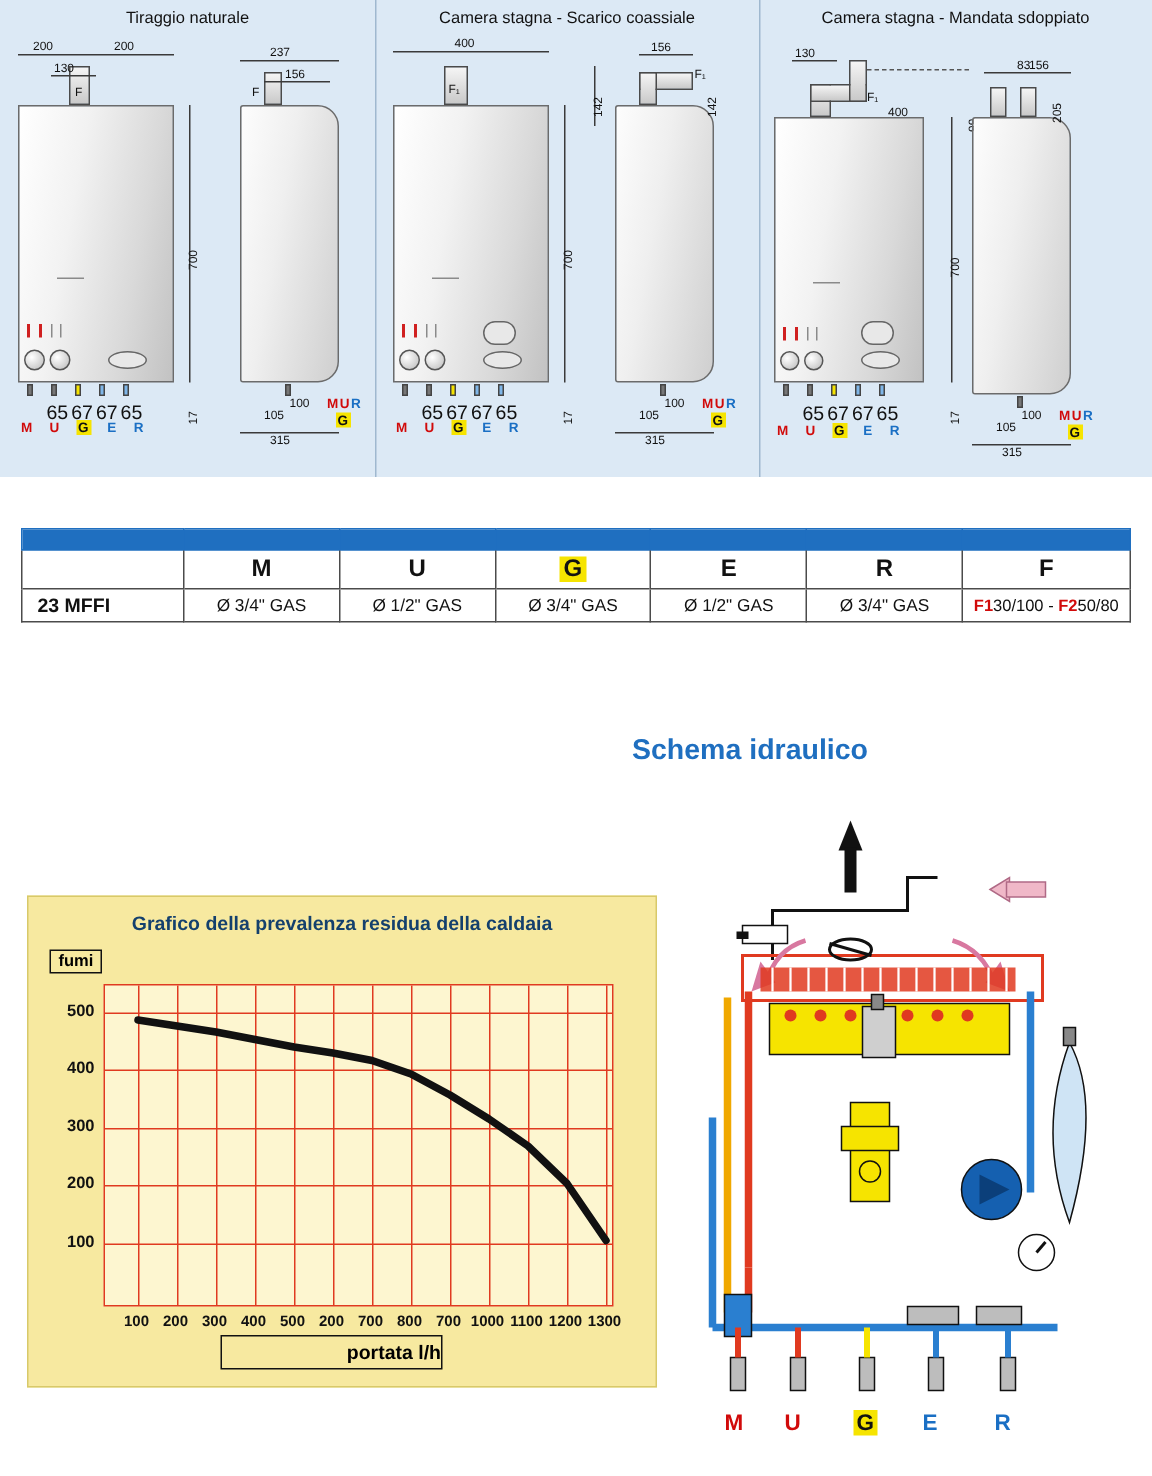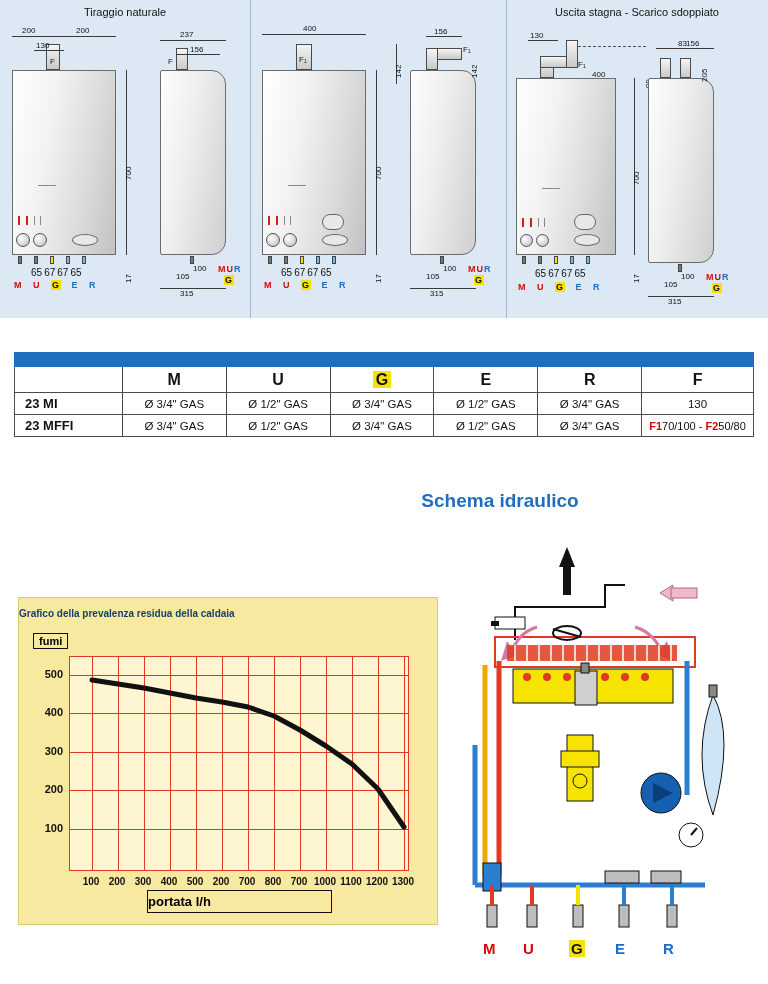--- a/index.html
+++ b/index.html
@@ -63,47 +63,48 @@
   .tbl .letterrow td { font-size:16px; font-weight:bold; padding-top:4px; border-bottom:none; }
   .tbl .descrow td { font-size:11px; border-top:none; padding-bottom:5px; }
   .tbl .rowlabel { font-weight:bold; text-align:left; padding-left:10px; font-size:13px; }
   .c-m{color:#d10a0a;} .c-u{color:#d10a0a;} .c-e{color:#1a6fc4;} .c-r{color:#1a6fc4;}
   .c-f{color:#1a6fc4;}
   .ghl { background:#f6e400; padding:0 3px; }
   .fbold { color:#d10a0a; font-weight:bold; }
 
   
   .chart-box { position:absolute; left:18px; top:597px; width:420px; height:328px; background:#f7e9a0; border:1px solid #d8c96a; }
-  .chart-title { position:absolute; width:100%; top:10px; font-size:10px; font-weight:bold; color:#14406d; }
+  .chart-title { position:absolute; width:100%; text-align:center; top:10px; font-size:13px; font-weight:bold; color:#14406d; }
   .chart-plot { position:absolute; left:50px; top:58px; width:340px; height:215px; background:#fdf6d0; border:1px solid #e03a20; }
   .gl-h { position:absolute; left:0; width:100%; height:1px; background:#e03a20; }
   .gl-v { position:absolute; top:0; height:100%; width:1px; background:#e03a20; }
   .ytick { position:absolute; font-size:11px; font-weight:bold; color:#111; text-align:right; width:34px; }
   .xtick { position:absolute; font-size:10px; font-weight:bold; color:#111; text-align:center; width:26px; }
   .mbar-box { position:absolute; left:14px; top:35px; border:1px solid #111; background:#f7e9a0; font-size:11px; font-weight:bold; padding:1px 5px; }
-  .xlabel-box { position:absolute; left:128px; top:292px; width:185px; border:1px solid #111; background:#f7e9a0; text-align:left; font-size:13px; font-weight:bold; padding:3px 0; }
+  .xlabel-box { position:absolute; left:128px; top:292px; width:148px; border:1px solid #111; background:#f7e9a0; text-align:right; font-size:13px; font-weight:bold; padding:3px 0; }
 
   
   .scheme { position:absolute; left:455px; top:545px; width:300px; height:420px; }
   .sch-letters { position:absolute; bottom:8px; font-size:15px; font-weight:bold; }
 
-  .smalltxt { font-size:10px; color:#111;padding-left:17px; }
+  .smalltxt { font-size:13px; color:#111;padding-left:17px; }
 </style>
 </head>
 <body>
 
 <div class="page">
 
   <div class="top-panel">
 
     <div class="panel-sep" style="left:250px;"></div>
     <div class="panel-sep" style="left:506px;"></div>
 
     <div class="panel-title" style="left:0;top:6px;width:250px;">Tiraggio naturale</div>
-    <div class="panel-title" style="left:506px;top:6px;width:262px;">Uscita stagna - Scarico sdoppiato</div>
+    <div class="panel-title" style="left:250px;top:6px;width:256px;">Camera stagna - Scarico coassiale</div>
+    <div class="panel-title" style="left:506px;top:6px;width:262px;">Camera stagna - Mandata sdoppiato</div>
 
     <div class="boiler" style="left:12px;top:70px;width:104px;height:185px;"></div>
     <div class="ctrl-line" style="left:38px;top:185px;width:18px;height:1px;"></div>
     <div class="knob" style="left:16px;top:233px;width:14px;height:14px;"></div>
     <div class="knob" style="left:33px;top:233px;width:14px;height:14px;"></div>
     <div class="oval" style="left:72px;top:234px;width:26px;height:12px;"></div>
     <div class="redmark" style="left:18px;top:216px;width:2px;height:9px;"></div>
     <div class="redmark" style="left:26px;top:216px;width:2px;height:9px;"></div>
     <div class="ctrl-line" style="left:34px;top:216px;width:1px;height:9px;"></div>
     <div class="ctrl-line" style="left:40px;top:216px;width:1px;height:9px;"></div>
@@ -274,37 +275,28 @@
     <tr class="letterrow">
       <td></td>
       <td class="c-m">M</td>
       <td class="c-u">U</td>
       <td><span class="ghl">G</span></td>
       <td class="c-e">E</td>
       <td class="c-r">R</td>
       <td class="c-f">F</td>
     </tr>
     <tr>
-      <td class="rowlabel">23 MI</td>
-      <td>Ø 3/4" GAS</td>
-      <td>Ø 1/2" GAS</td>
-      <td>Ø 3/4" GAS</td>
-      <td>Ø 1/2" GAS</td>
-      <td>Ø 3/4" GAS</td>
-      <td>130</td>
-    </tr>
-    <tr>
       <td class="rowlabel">23 MFFI</td>
       <td>Ø 3/4" GAS</td>
       <td>Ø 1/2" GAS</td>
       <td>Ø 3/4" GAS</td>
       <td>Ø 1/2" GAS</td>
       <td>Ø 3/4" GAS</td>
       <td style="font-size:11px;">
-        <span class="fbold">F1</span><span>70/100</span><span> - </span><span class="fbold">F2</span><span>50/80</span>
+        <span class="fbold">F1</span><span>30/100</span><span> - </span><span class="fbold">F2</span><span>50/80</span>
       </td>
     </tr>
   </tbody>
     </table>
 
   <div class="sec-title" style="top:490px;left:250px;width:500px;">Schema idraulico</div>
 
   <div class="chart-box">
     <div class="chart-title">Grafico della prevalenza residua della caldaia</div>
     <div class="mbar-box">fumi</div>

